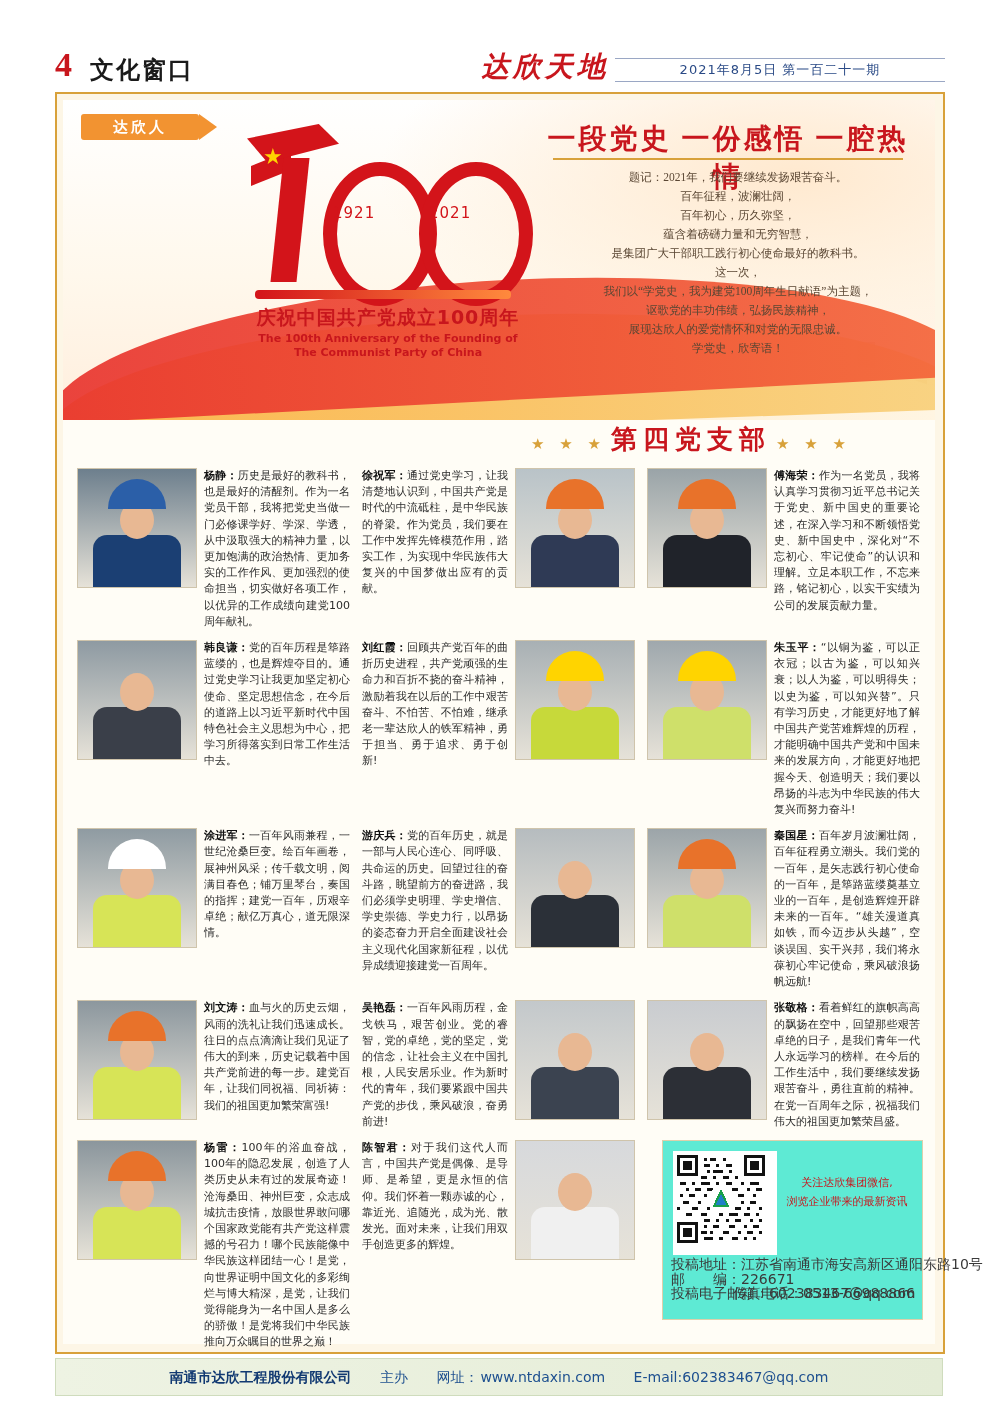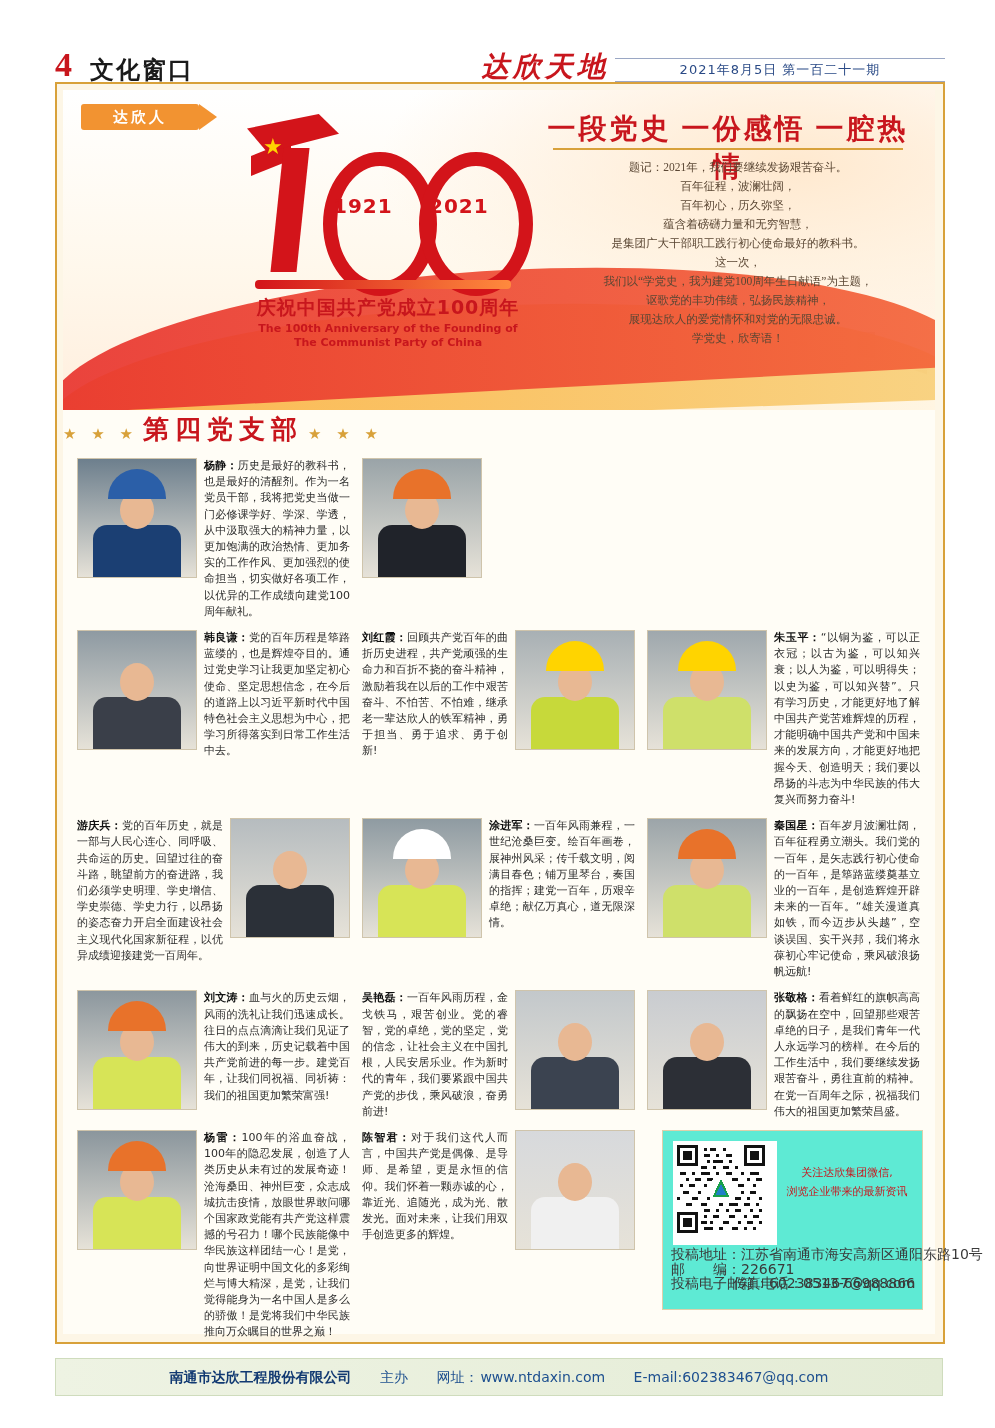--- a/index.html
+++ b/index.html
@@ -8,21 +8,21 @@
 
   
   .hdr{position:absolute;left:55px;top:48px;width:890px;height:44px;}
   .pagenum{position:absolute;left:0;top:-2px;font-size:34px;font-weight:bold;color:#c8161d;font-family:"Liberation Serif",serif;}
   .hdr-title{position:absolute;left:35px;top:6px;font-size:24px;font-weight:bold;letter-spacing:2px;color:#1a1a1a;font-family:"DejaVu Sans",sans-serif;}
   .masthead{position:absolute;left:380px;top:0px;width:220px;text-align:center;font-size:28px;font-weight:bold;color:#c8161d;font-family:"Liberation Serif",serif;letter-spacing:4px;font-style:italic;}
   .issue{position:absolute;right:0;top:10px;width:330px;height:22px;border-top:1px solid #9aa7c4;border-bottom:1px solid #9aa7c4;
          font-size:13px;color:#2a4a86;text-align:center;line-height:22px;letter-spacing:1px;}
 
   
-  .frame{position:absolute;left:55px;top:82px;width:886px;height:1258px;border:2px solid #d8a13a;background:#fdf6e6;}
+  .frame{position:absolute;left:55px;top:92px;width:886px;height:1258px;border:2px solid #d8a13a;background:#fdf6e6;}
   .inner{position:absolute;left:6px;top:6px;width:872px;height:1244px;background:#fffdf6;}
 
   
   .banner{position:absolute;left:0;top:0;width:872px;height:320px;overflow:hidden;
           background:linear-gradient(180deg,#ffffff 0%,#fff8ec 55%,#ffeedd 100%);}
   .sky-glow{position:absolute;right:0;top:0;width:560px;height:250px;
             background:radial-gradient(ellipse at 75% 30%, #ffe9cf 0%, rgba(255,245,230,0) 70%);}
   .skyline{position:absolute;left:180px;bottom:0;width:692px;height:130px;opacity:.55;}
   .wave1{position:absolute;left:-20px;bottom:20px;width:930px;height:120px;
          background:linear-gradient(90deg,#e8332e,#f4663a);border-radius:50% 50% 0 0 / 100% 100% 0 0;transform:rotate(-3deg);opacity:.92;}
@@ -38,36 +38,36 @@
   
   .logo100{position:absolute;left:170px;top:40px;width:300px;height:160px;}
   .digit0{position:absolute;border:14px solid #d3141a;border-radius:50%;}
   .d0a{left:90px;top:22px;width:86px;height:116px;}
   .d0b{left:186px;top:22px;width:86px;height:116px;}
   .one-bar{position:absolute;left:44px;top:18px;width:26px;height:124px;background:#d3141a;transform:skewX(-6deg);}
   .one-top{position:absolute;left:18px;top:18px;width:40px;height:20px;background:#d3141a;transform:skewY(-22deg);}
   .flag{position:absolute;left:14px;top:-16px;width:92px;height:66px;background:#d3141a;
         clip-path:polygon(0 22%,78% 0,100% 30%,22% 58%);}
   .star-s{position:absolute;left:30px;top:4px;color:#ffd400;font-size:22px;}
-  .year{position:absolute;top:64px;font-size:20px;color:#d3141a;font-weight:bold;letter-spacing:1px;}
+  .year{position:absolute;top:64px;font-size:15px;color:#d3141a;font-weight:normal;letter-spacing:1px;}
   .y1{left:100px;}.y2{left:196px;}
   .ribbonbar{position:absolute;left:22px;top:150px;width:256px;height:9px;background:linear-gradient(90deg,#d3141a,#ff8a3d);border-radius:4px;}
 
   .logo-cn{position:absolute;left:150px;top:205px;width:350px;text-align:center;font-size:19px;font-weight:bold;color:#c8161d;letter-spacing:1px;}
   .logo-en{position:absolute;left:150px;top:232px;width:350px;text-align:center;font-size:11px;font-weight:bold;color:#c8161d;line-height:14px;}
 
   .headline{position:absolute;left:470px;top:20px;width:390px;text-align:center;
             font-size:28px;font-weight:bold;color:#c8161d;font-family:"Liberation Serif",serif;letter-spacing:3px;}
   .hl-rule{position:absolute;left:490px;top:58px;width:350px;height:2px;background:#d8a13a;}
   .lede{position:absolute;left:500px;top:68px;width:350px;font-size:11.5px;line-height:19px;color:#5a4633;text-align:center;
         font-family:"Liberation Serif",serif;}
   .lede p{margin:0;}
 
   
-  .sect{position:absolute;left:0;top:322px;width:788px;height:42px;text-align:left;}
+  .sect{position:absolute;left:0;top:322px;width:788px;height:42px;text-align:right;}
   .sect-title{font-size:26px;font-weight:bold;color:#c8161d;font-family:"Liberation Serif",serif;letter-spacing:6px;}
   .stars{color:#d8a13a;font-size:15px;letter-spacing:5px;vertical-align:middle;}
 
   
   .grid{position:absolute;left:14px;top:368px;width:844px;}
   .row{display:flex;gap:12px;margin-bottom:10px;}
   .cell{width:273px;display:flex;gap:7px;}
   .cell.rev{flex-direction:row-reverse;}
   .photo{width:118px;height:118px;flex:0 0 118px;border:1px solid #cfc4ab;position:relative;overflow:hidden;background:#c8cdd2;}
   .ph-sky{position:absolute;inset:0;}
@@ -185,27 +185,37 @@
           <div class="row">
             <div class="cell">
               <div class="photo">
                 <div class="ph-sky" style="background: linear-gradient(rgb(109, 127, 141) 0%, rgb(230, 226, 216) 100%);"></div>
                 <div class="body" style="background: rgb(27, 63, 115); left: 50%; bottom: 0px; transform: translateX(-50%);"></div>
                 <div class="head" style="left: 50%; bottom: 48px; transform: translateX(-50%);"></div>
                 <div class="helmet" style="background: rgb(43, 95, 168); left: 50%; bottom: 78px; transform: translateX(-50%);"></div>
               </div>
               <div class="txt"><span class="nm">杨静：</span>历史是最好的教科书，也是最好的清醒剂。作为一名党员干部，我将把党史当做一门必修课学好、学深、学透，从中汲取强大的精神力量，以更加饱满的政治热情、更加务实的工作作风、更加强烈的使命担当，切实做好各项工作，以优异的工作成绩向建党100周年献礼。</div>
             </div>
+            <div class="cell rev">
+              <div class="photo">
+                <div class="ph-sky" style="background: linear-gradient(rgb(185, 195, 200) 0%, rgb(230, 226, 216) 100%);"></div>
+                <div class="body" style="background: rgb(47, 58, 85); left: 50%; bottom: 0px; transform: translateX(-50%);"></div>
+                <div class="head" style="left: 50%; bottom: 48px; transform: translateX(-50%);"></div>
+                <div class="helmet" style="background: rgb(232, 114, 42); left: 50%; bottom: 78px; transform: translateX(-50%);"></div>
+              </div>
+              <div class="txt"><span class="nm">徐祝军：</span>通过党史学习，让我清楚地认识到，中国共产党是时代的中流砥柱，是中华民族的脊梁。作为党员，我们要在工作中发挥先锋模范作用，踏实工作，为实现中华民族伟大复兴的中国梦做出应有的贡献。</div>
+            </div>
             <div class="cell">
               <div class="photo">
                 <div class="ph-sky" style="background: linear-gradient(rgb(154, 164, 168) 0%, rgb(230, 226, 216) 100%);"></div>
                 <div class="body" style="background: rgb(32, 35, 42); left: 50%; bottom: 0px; transform: translateX(-50%);"></div>
                 <div class="head" style="left: 50%; bottom: 48px; transform: translateX(-50%);"></div>
                 <div class="helmet" style="background: rgb(232, 114, 42); left: 50%; bottom: 78px; transform: translateX(-50%);"></div>
               </div>
+              <div class="txt"><span class="nm">傅海荣：</span>作为一名党员，我将认真学习贯彻习近平总书记关于党史、新中国史的重要论述，在深入学习和不断领悟党史、新中国史中，深化对“不忘初心、牢记使命”的认识和理解。立足本职工作，不忘来路，铭记初心，以实干实绩为公司的发展贡献力量。</div>
             </div>
           </div>
           <div class="row">
             <div class="cell">
               <div class="photo">
                 <div class="ph-sky" style="background: linear-gradient(rgb(142, 154, 162) 0%, rgb(230, 226, 216) 100%);"></div>
                 <div class="body" style="background: rgb(58, 63, 73); left: 50%; bottom: 0px; transform: translateX(-50%);"></div>
                 <div class="head" style="left: 50%; bottom: 48px; transform: translateX(-50%);"></div>
               </div>
               <div class="txt"><span class="nm">韩良谦：</span>党的百年历程是筚路蓝缕的，也是辉煌夺目的。通过党史学习让我更加坚定初心使命、坚定思想信念，在今后的道路上以习近平新时代中国特色社会主义思想为中心，把学习所得落实到日常工作生活中去。</div>
@@ -223,36 +233,36 @@
               <div class="photo">
                 <div class="ph-sky" style="background: linear-gradient(rgb(159, 168, 173) 0%, rgb(230, 226, 216) 100%);"></div>
                 <div class="body" style="background: rgb(207, 224, 106); left: 50%; bottom: 0px; transform: translateX(-50%);"></div>
                 <div class="head" style="left: 50%; bottom: 48px; transform: translateX(-50%);"></div>
                 <div class="helmet" style="background: rgb(255, 212, 0); left: 50%; bottom: 78px; transform: translateX(-50%);"></div>
               </div>
               <div class="txt"><span class="nm">朱玉平：</span>“以铜为鉴，可以正衣冠；以古为鉴，可以知兴衰；以人为鉴，可以明得失；以史为鉴，可以知兴替”。只有学习历史，才能更好地了解中国共产党苦难辉煌的历程，才能明确中国共产党和中国未来的发展方向，才能更好地把握今天、创造明天；我们要以昂扬的斗志为中华民族的伟大复兴而努力奋斗!</div>
             </div>
           </div>
           <div class="row">
+            <div class="cell">
+              <div class="photo">
+                <div class="ph-sky" style="background: linear-gradient(rgb(143, 155, 162) 0%, rgb(230, 226, 216) 100%);"></div>
+                <div class="body" style="background: rgb(215, 228, 87); left: 50%; bottom: 0px; transform: translateX(-50%);"></div>
+                <div class="head" style="left: 50%; bottom: 48px; transform: translateX(-50%);"></div>
+                <div class="helmet" style="background: rgb(255, 255, 255); left: 50%; bottom: 78px; transform: translateX(-50%);"></div>
+              </div>
+              <div class="txt"><span class="nm">涂进军：</span>一百年风雨兼程，一世纪沧桑巨变。绘百年画卷，展神州风采；传千载文明，阅满目春色；铺万里琴台，奏国的指挥；建党一百年，历艰辛卓绝；献亿万真心，道无限深情。</div>
+            </div>
             <div class="cell rev">
               <div class="photo">
                 <div class="ph-sky" style="background: linear-gradient(rgb(182, 188, 191) 0%, rgb(230, 226, 216) 100%);"></div>
                 <div class="body" style="background: rgb(43, 48, 56); left: 50%; bottom: 0px; transform: translateX(-50%);"></div>
                 <div class="head" style="left: 50%; bottom: 48px; transform: translateX(-50%);"></div>
               </div>
               <div class="txt"><span class="nm">游庆兵：</span>党的百年历史，就是一部与人民心连心、同呼吸、共命运的历史。回望过往的奋斗路，眺望前方的奋进路，我们必须学史明理、学史增信、学史崇德、学史力行，以昂扬的姿态奋力开启全面建设社会主义现代化国家新征程，以优异成绩迎接建党一百周年。</div>
-            </div>
-            <div class="cell">
-              <div class="photo">
-                <div class="ph-sky" style="background: linear-gradient(rgb(143, 155, 162) 0%, rgb(230, 226, 216) 100%);"></div>
-                <div class="body" style="background: rgb(215, 228, 87); left: 50%; bottom: 0px; transform: translateX(-50%);"></div>
-                <div class="head" style="left: 50%; bottom: 48px; transform: translateX(-50%);"></div>
-                <div class="helmet" style="background: rgb(255, 255, 255); left: 50%; bottom: 78px; transform: translateX(-50%);"></div>
-              </div>
-              <div class="txt"><span class="nm">涂进军：</span>一百年风雨兼程，一世纪沧桑巨变。绘百年画卷，展神州风采；传千载文明，阅满目春色；铺万里琴台，奏国的指挥；建党一百年，历艰辛卓绝；献亿万真心，道无限深情。</div>
             </div>
             <div class="cell">
               <div class="photo">
                 <div class="ph-sky" style="background: linear-gradient(rgb(156, 165, 169) 0%, rgb(230, 226, 216) 100%);"></div>
                 <div class="body" style="background: rgb(207, 224, 106); left: 50%; bottom: 0px; transform: translateX(-50%);"></div>
                 <div class="head" style="left: 50%; bottom: 48px; transform: translateX(-50%);"></div>
                 <div class="helmet" style="background: rgb(232, 114, 42); left: 50%; bottom: 78px; transform: translateX(-50%);"></div>
               </div>
               <div class="txt"><span class="nm">秦国星：</span>百年岁月波澜壮阔，百年征程勇立潮头。我们党的一百年，是矢志践行初心使命的一百年，是筚路蓝缕奠基立业的一百年，是创造辉煌开辟未来的一百年。“雄关漫道真如铁，而今迈步从头越”，空谈误国、实干兴邦，我们将永葆初心牢记使命，乘风破浪扬帆远航!</div>
             </div>

